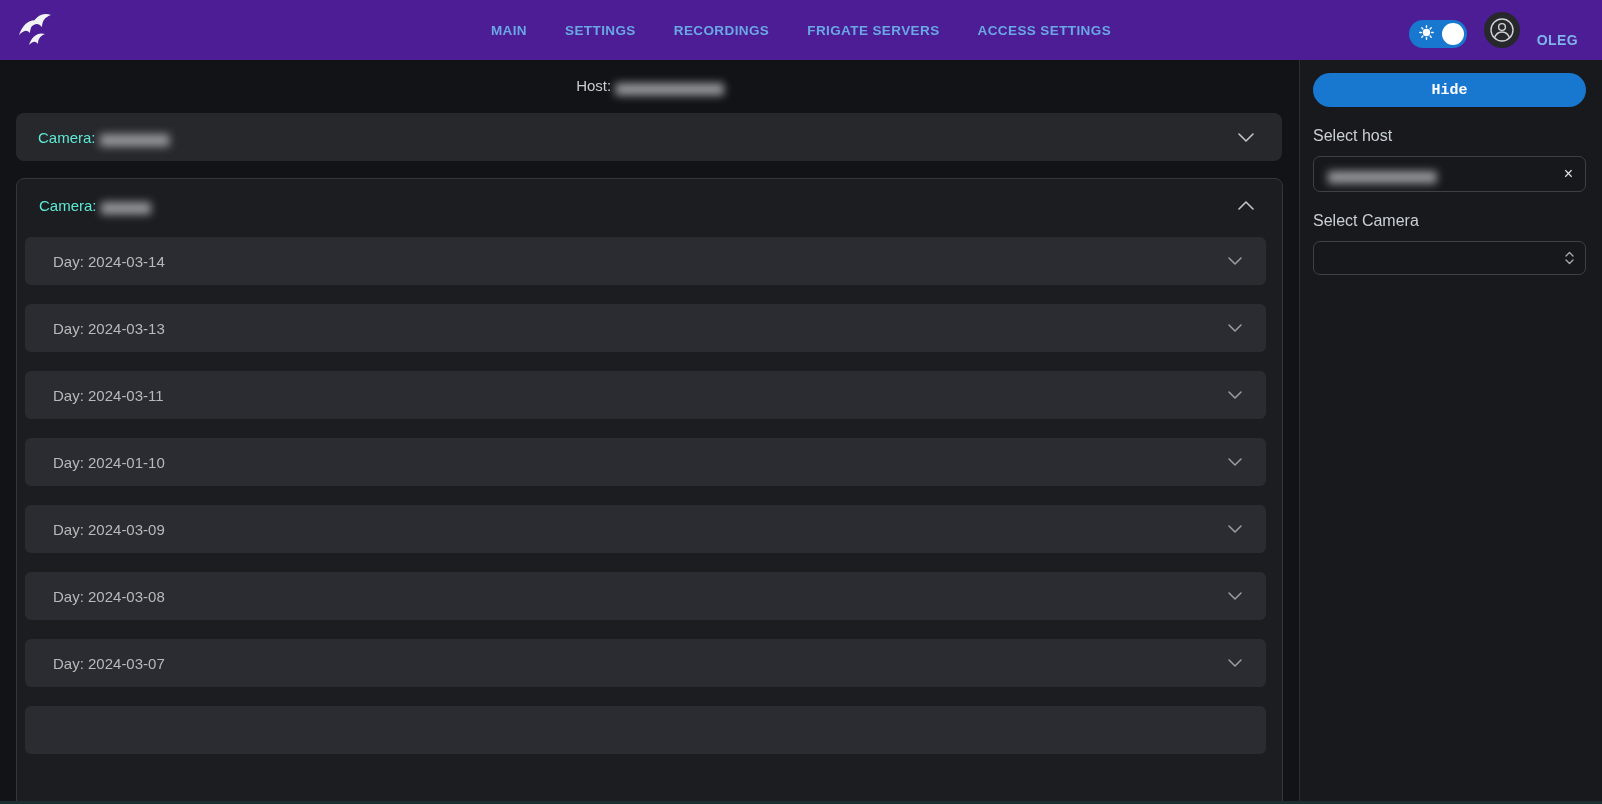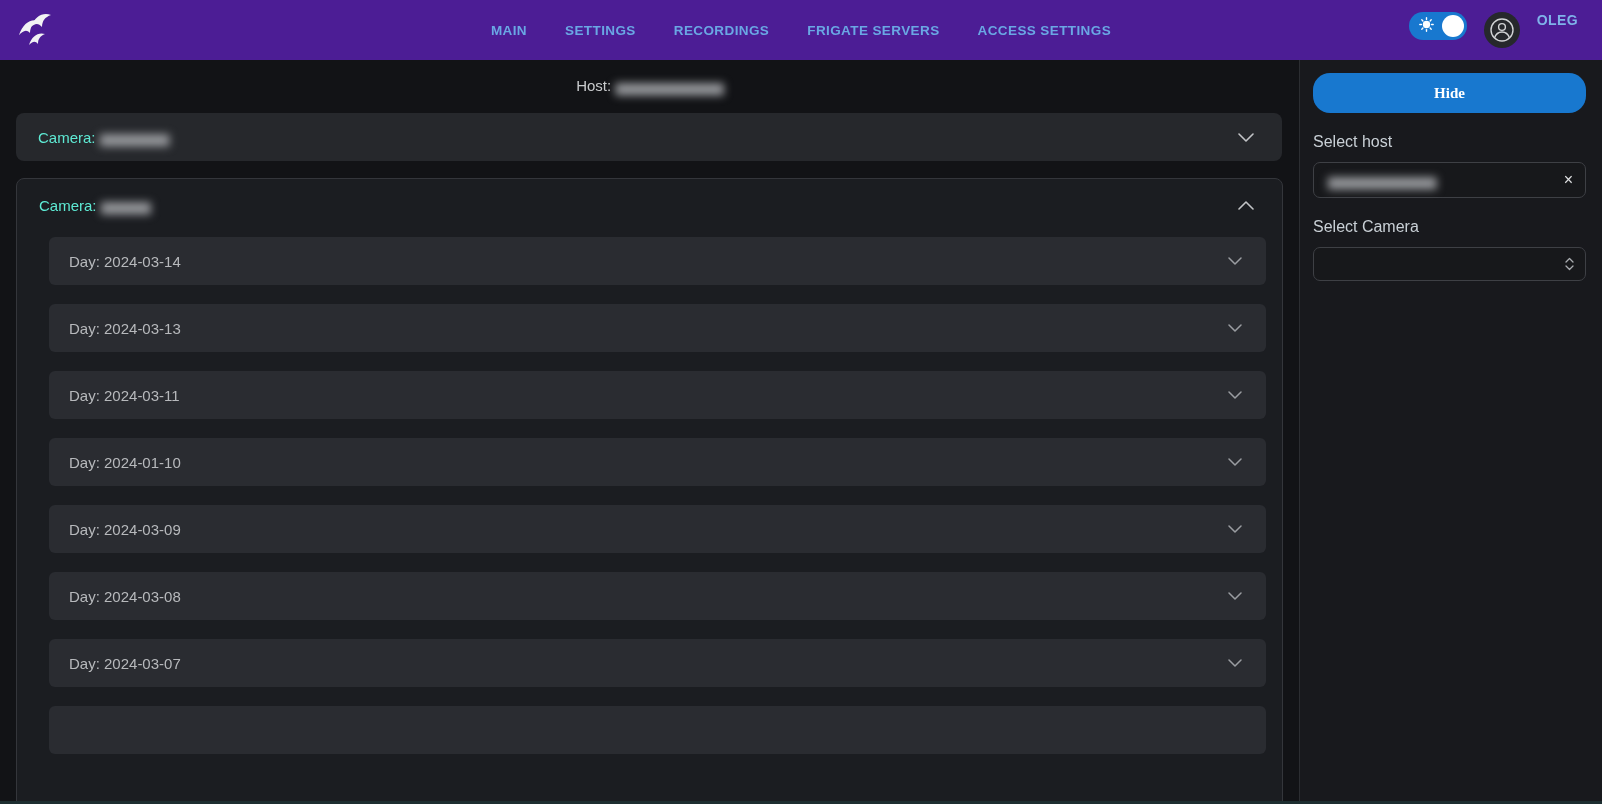--- a/index.html
+++ b/index.html
@@ -23,21 +23,21 @@
     position:absolute; left:0; right:0; top:0; bottom:0;
     display:flex; align-items:center; justify-content:center;
     gap:38px; pointer-events:none;
   }
   .nav-link {
     pointer-events:auto;
     color:#6aa7e4; font-size:13.5px; font-weight:700;
     letter-spacing:.4px; text-decoration:none; cursor:pointer;
     text-transform:uppercase;
   }
-  .top-right { margin-left:auto; display:flex; align-items:flex-start; gap:17px; }
+  .top-right { margin-left:auto; display:flex; align-items:flex-end; gap:17px; }
   .theme-toggle {
     width:58px; height:28px; border-radius:14px; background:#1878cf;
     display:flex; align-items:center; padding:0 3px; cursor:pointer;
     justify-content:space-between;
   }
   .toggle-knob { width:22px; height:22px; border-radius:50%; background:#fff; }
   .sun { margin-left:7px; }
   .avatar {
     width:36px; height:36px; border-radius:50%; background:#26282c;
     display:flex; align-items:center; justify-content:center; cursor:pointer;
@@ -72,37 +72,37 @@
   }
   .panel-header {
     height:52px; display:flex; align-items:center;
     padding:0 28px 0 22px; cursor:pointer;
   }
   .panel-header .chev { margin-left:auto; display:flex; }
   .row-label { font-size:15px; color:#5eead4; }
 
   .day-list { padding-top:6px; }
   .day-row {
-    height:48px; margin:0 16px 19px 32px;
+    height:48px; margin:0 16px 19px 8px;
     background:#2a2c31; border-radius:6px;
     display:flex; align-items:center;
-    padding:0 24px 0 20px; cursor:pointer;
+    padding:0 24px 0 28px; cursor:pointer;
   }
   .day-row .day-label { font-size:15px; color:#b7b9bc; }
   .day-row .chev { margin-left:auto; display:flex; }
 
   
   .sidebar {
     width:303px; background:#18191d; border-left:1px solid #2b2d31;
     padding:13px 16px 0 13px;
   }
   .hide-btn {
-    width:100%; height:40px; border:none; border-radius:17px;
+    width:100%; height:34px; border:none; border-radius:17px;
     background:#1878cf; color:#fff; font-weight:700; font-size:15px;
-    font-family:Liberation Serif, serif; cursor:pointer;
+    font-family:Liberation Mono, monospace; cursor:pointer;
   }
   .side-label { margin-top:20px; font-size:16px; color:#c9d0d6; }
   .side-input {
     margin-top:11px; height:36px;
     background:#17181b; border:1px solid #3e4045; border-radius:7px;
     display:flex; align-items:center; padding:0 12px 0 14px;
   }
   .clear-x {
     margin-left:auto; color:#e2e3e5; font-size:16px; line-height:1;
     cursor:pointer; background:none; border:none; font-family:"Liberation Sans", sans-serif;

